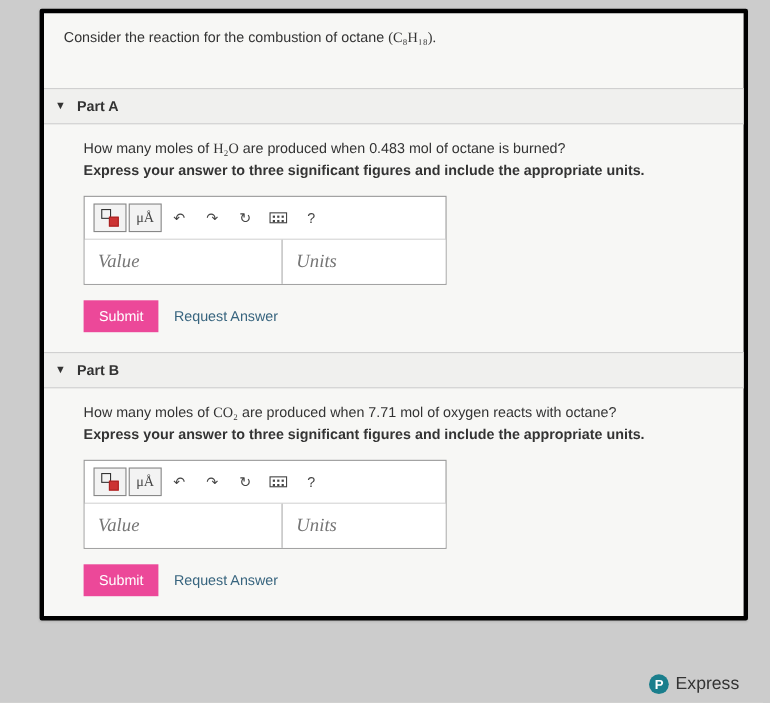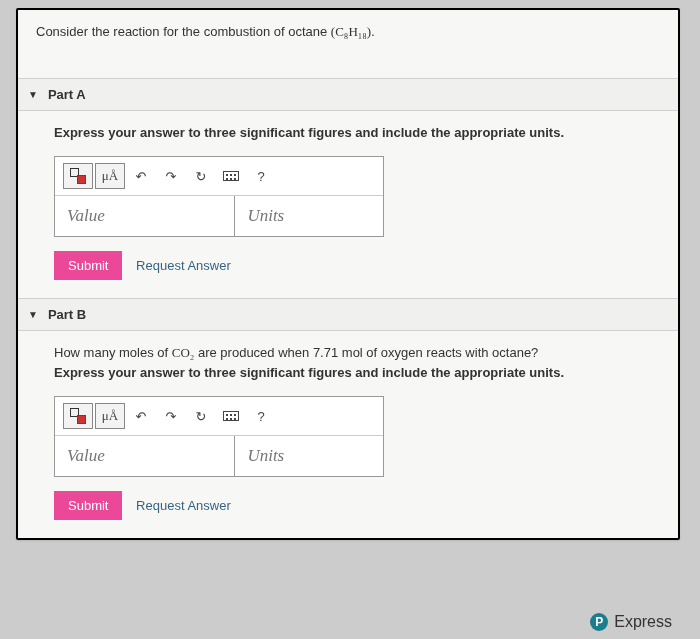--- a/index.html
+++ b/index.html
@@ -6,23 +6,23 @@
   body {
     background: #cccccc;
     font-family: Arial, Helvetica, sans-serif;
     width: 700px;
     height: 639px;
     overflow: hidden;
     position: relative;
   }
   .card {
     background: #f7f7f5;
-    border: 2px solid #000000;
+    border: 4px solid #000000;
     border-radius: 2px;
-    margin: 8px 20px 0 16px;
+    margin: 8px 20px 0 36px;
     box-shadow: 0 1px 2px rgba(0,0,0,0.1);
   }
   .intro {
     padding: 14px 18px 28px 18px;
     font-size: 13px;
     color: #333;
   }
   .intro .line1 { margin-bottom: 10px; }
   .eq {
     text-align: right;
@@ -160,20 +160,23 @@
     <div class="line1">
       <span>Consider the reaction for the combustion of octane </span><span style="font-family:'Times New Roman',serif">(C₈H₁₈).</span>
     </div>
   </div>
 
   <div class="part-header">
     <span class="caret">▼</span>
     <span>Part A</span>
   </div>
   <div class="part-body">
+    <div class="question">
+      <span>How many moles of </span><span style="font-family:'Times New Roman',serif">H₂O</span><span> are produced when 0.483 mol of octane is burned?</span>
+    </div>
     <div class="instruct">Express your answer to three significant figures and include the appropriate units.</div>
 
     <div class="answerbox">
       <div class="toolbar">
         <span class="tbbtn boxed">
             <span class="tpl-icon"></span>
           </span>
         <span class="tbbtn boxed ua">μÅ</span>
         <span class="tbbtn">↶</span>
         <span class="tbbtn">↷</span>

